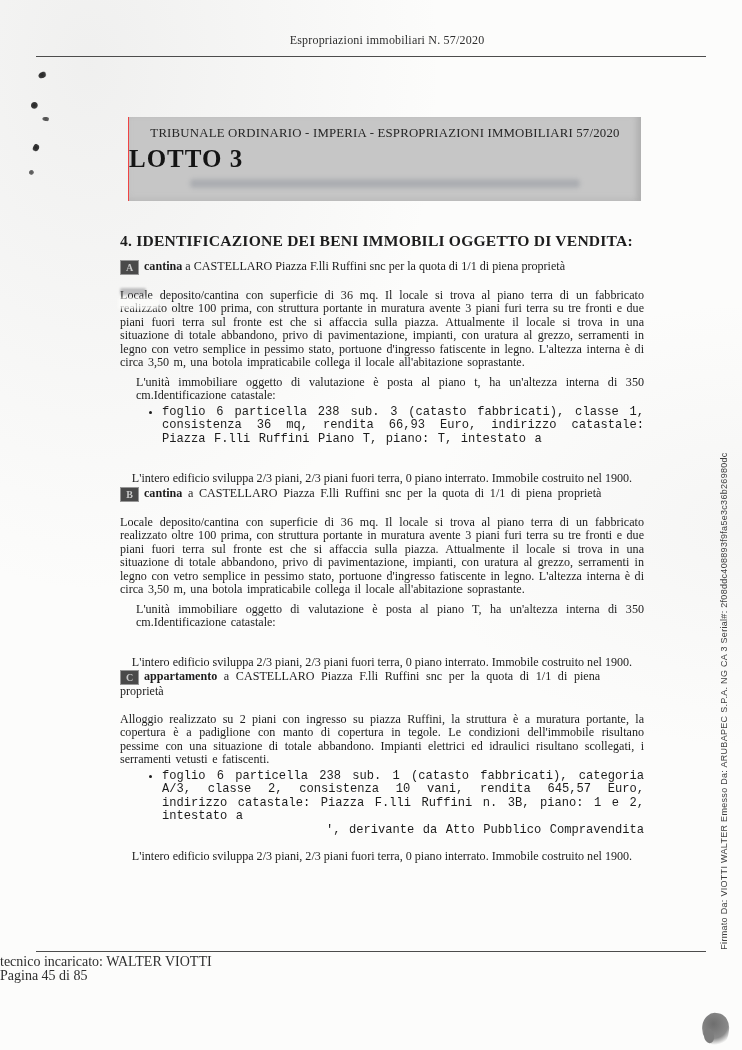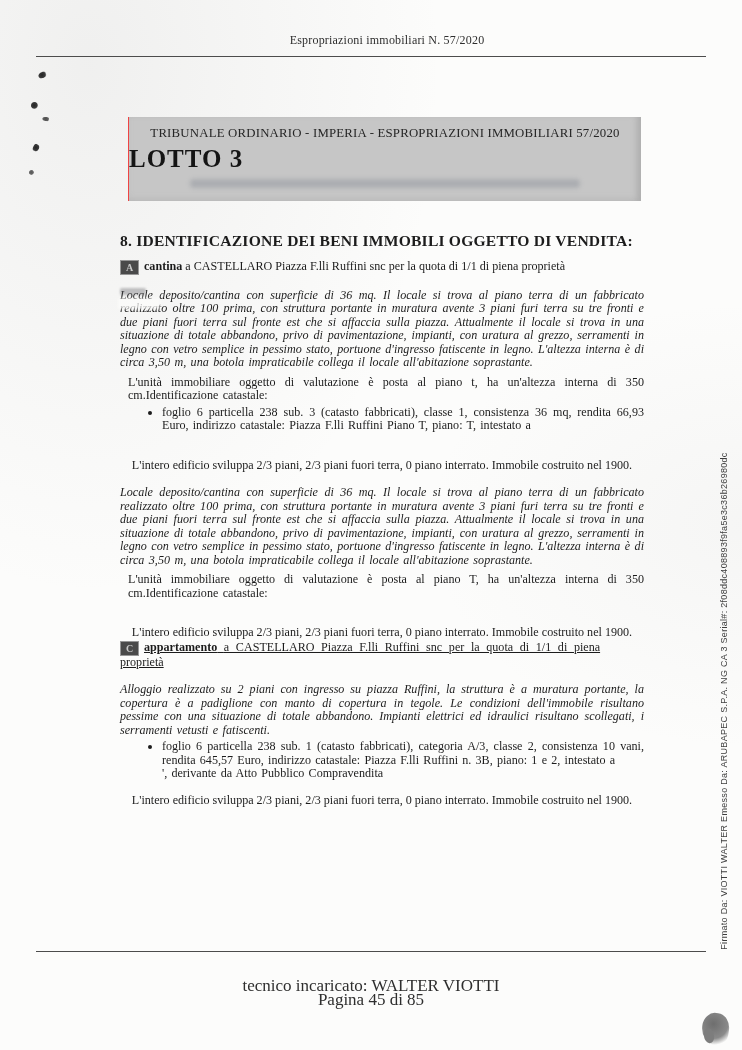--- a/index.html
+++ b/index.html
@@ -9,46 +9,46 @@
       radial-gradient(ellipse at 12% 6%, rgba(175,175,175,0.16), transparent 38%),
       radial-gradient(ellipse at 100% 50%, rgba(190,190,190,0.10), transparent 30%),
       #fcfcfb;
     font-family:"Liberation Serif", serif;color:#1c1c1c;
   }
   
   .page-header{position:absolute;top:33px;left:16px;width:100%;text-align:center;
     font-size:12px;color:#2e2e2e;letter-spacing:.2px;}
   .header-rule{position:absolute;top:56px;left:36px;width:670px;border-top:1.6px solid #4c4c4c;}
   .footer-rule{position:absolute;top:951px;left:36px;width:670px;border-top:1.2px solid #4c4c4c;}
-  .footer-text{position:absolute;top:955px;left:0;width:100%;text-align:center;
-    font-size:17px;line-height:14px;color:#2e2e2e;margin-top:24px;}
+  .footer-text{position:absolute;top:955px;left:0;width:100%;
+    font-size:14px;line-height:14px;color:#2e2e2e;}
   
   .title-box{position:absolute;left:128px;top:117px;width:512px;height:84px;
     background:#c6c6c6;border-left:1px solid #ef4444;
     box-shadow:inset -7px 0 6px -3px #aeaeae, inset 0 -4px 8px -4px #b4b4b4;}
   .court-line{padding-top:9px;text-align:center;font-size:12.8px;color:#262626;letter-spacing:.2px;}
   .lot-title{text-align:left;font-size:25px;font-weight:bold;letter-spacing:1px;margin-top:4px;color:#141414;}
   .ghost-text{margin:6px auto 0;width:76%;height:9px;border-radius:4px;
     background:rgba(112,118,132,0.30);filter:blur(2px);}
   
   .doc-content{position:absolute;left:120px;top:234px;width:524px;
     font-size:12.1px;line-height:13.5px;text-align:justify;}
   .section-heading{font-size:15.6px;font-weight:bold;letter-spacing:.2px;margin:0 0 12px 0;text-align:left;}
   .item-heading{margin:0;text-align:left;}
   .item-heading.spread-b{word-spacing:2.6px;}
-  .item-heading.spread-c{word-spacing:3.6px;text-decoration:underline;}
+  .item-heading.spread-c{word-spacing:3.6px;}
   .badge{display:inline-block;width:17px;height:13px;margin-right:5px;vertical-align:-1px;
     background:#4a4a4a;color:#c9c9c9;border:1px solid #979797;
     font-size:10px;font-weight:bold;text-align:center;line-height:13px;}
   .item-type{font-weight:bold;}
-  .para{margin:14px 0 0 0;word-spacing:1.4px;font-style:italic;}
-  .unit-line{margin:6px 0 0 8px;word-spacing:1.4px;}
-  ul.cadastral{margin:3px 0 0 0;padding-left:42px;word-spacing:1.2px;}
+  .para{margin:14px 0 0 0;word-spacing:1.4px;}
+  .unit-line{margin:6px 0 0 16px;word-spacing:1.4px;}
+  ul.cadastral{margin:3px 0 0 0;padding-left:42px;word-spacing:1.2px;font-family:Liberation Mono, monospace;}
   ul.cadastral li{margin:0;}
-  .bullet-center{text-align:left;}
+  .bullet-center{text-align:right;}
   .building-line{margin:26px 0 0 0;text-align:center;}
   .building-line.tight{margin-top:13px;}
   .after-building{margin-top:1px;}
   
   .side-signature{position:absolute;left:414px;top:696px;width:620px;text-align:center;
     transform:rotate(-90deg);white-space:nowrap;
     font-family:"Liberation Sans", sans-serif;font-size:9px;color:#3d3d3d;letter-spacing:.3px;}
   
   .smudge{position:absolute;background:radial-gradient(circle at 45% 45%, #242424 0%, #3c3c3c 55%, transparent 78%);}
   .sm1{left:38px;top:72px;width:9px;height:6px;border-radius:60% 40% 55% 45%;transform:rotate(-18deg);}
@@ -79,36 +79,40 @@
 <div class="smudge sm5"></div>
 
 <div class="title-box">
   <div class="court-line">TRIBUNALE ORDINARIO - IMPERIA - ESPROPRIAZIONI IMMOBILIARI 57/2020</div>
   <div class="lot-title">LOTTO 3</div>
   <div class="ghost-text"></div>
 </div>
 
 <div class="doc-content">
 
-  <div class="section-heading">8. IDENTIFICAZIONE DEI BENI IMMOBILI OGGETTO DI VENDITA:</div>
+  <div class="section-heading">4. IDENTIFICAZIONE DEI BENI IMMOBILI OGGETTO DI VENDITA:</div>
 
   <div>
     <div class="item-heading">
       <span class="badge">A</span><span class="item-type">cantina</span>
       <span>a CASTELLARO Piazza F.lli Ruffini snc per la quota di 1/1 di piena proprietà</span>
     </div>
     <div class="para">Locale deposito/cantina con superficie di 36 mq. Il locale si trova al piano terra di un fabbricato realizzato oltre 100 prima, con struttura portante in muratura avente 3 piani furi terra su tre fronti e due piani fuori terra sul fronte est che si affaccia sulla piazza. Attualmente il locale si trova in una situazione di totale abbandono, privo di pavimentazione, impianti, con uratura al grezzo, serramenti in legno con vetro semplice in pessimo stato, portuone d'ingresso fatiscente in legno. L'altezza interna è di circa 3,50 m, una botola impraticabile collega il locale all'abitazione soprastante.</div>
     <div class="unit-line">L'unità immobiliare oggetto di valutazione è posta al piano t, ha un'altezza interna di 350 cm.Identificazione catastale:</div>
     <ul class="cadastral">
       <li>foglio 6 particella 238 sub. 3 (catasto fabbricati), classe 1, consistenza 36 mq, rendita 66,93 Euro, indirizzo catastale: Piazza F.lli Ruffini Piano T, piano: T, intestato a</li>
     </ul>
     <div class="building-line">L'intero edificio sviluppa 2/3 piani, 2/3 piani fuori terra, 0 piano interrato. Immobile costruito nel 1900.</div>
   </div>
 
   <div class="after-building">
+    <div class="item-heading spread-b">
+      <span class="badge">B</span><span class="item-type">cantina</span>
+      <span>a CASTELLARO Piazza F.lli Ruffini snc per la quota di 1/1 di piena proprietà</span>
+    </div>
     <div class="para">Locale deposito/cantina con superficie di 36 mq. Il locale si trova al piano terra di un fabbricato realizzato oltre 100 prima, con struttura portante in muratura avente 3 piani furi terra su tre fronti e due piani fuori terra sul fronte est che si affaccia sulla piazza. Attualmente il locale si trova in una situazione di totale abbandono, privo di pavimentazione, impianti, con uratura al grezzo, serramenti in legno con vetro semplice in pessimo stato, portuone d'ingresso fatiscente in legno. L'altezza interna è di circa 3,50 m, una botola impraticabile collega il locale all'abitazione soprastante.</div>
     <div class="unit-line">L'unità immobiliare oggetto di valutazione è posta al piano T, ha un'altezza interna di 350 cm.Identificazione catastale:</div>
     <div class="building-line">L'intero edificio sviluppa 2/3 piani, 2/3 piani fuori terra, 0 piano interrato. Immobile costruito nel 1900.</div>
   </div>
 
   <div class="after-building">
     <div class="item-heading spread-c">
       <span class="badge">C</span><span class="item-type">appartamento</span>
       <span>a CASTELLARO Piazza F.lli Ruffini snc per la quota di 1/1 di piena proprietà</span>
     </div>

